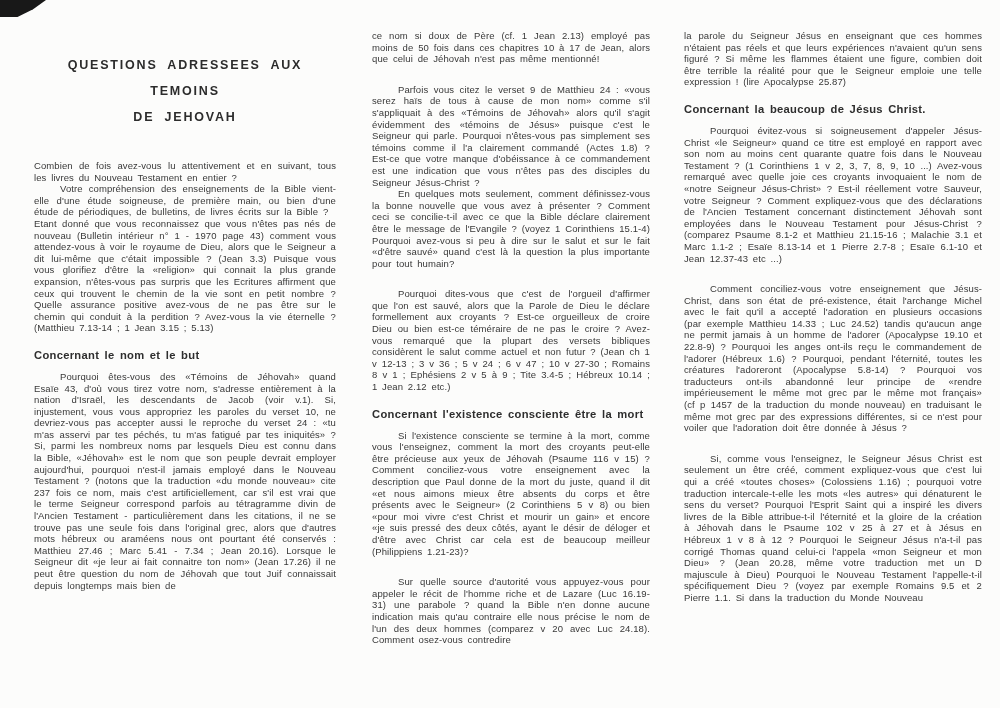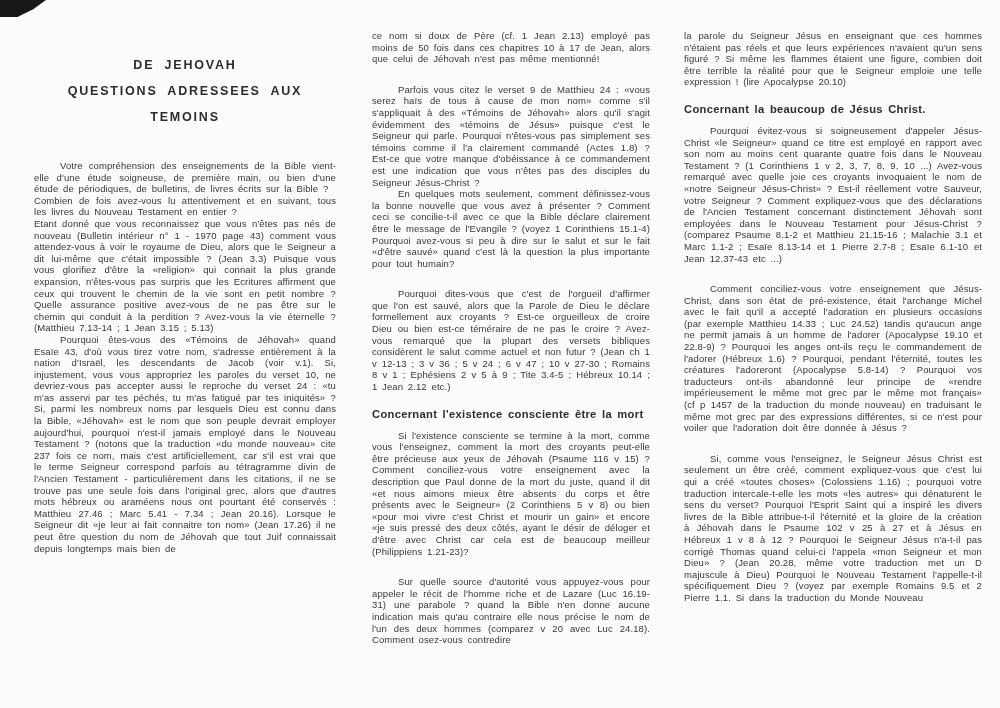--- a/index.html
+++ b/index.html
@@ -67,45 +67,46 @@
 </style>
 </head>
 <body>
 
 <div class="page">
 
   <div class="corner-mark"></div>
 
   <div class="col col-1">
     <div class="doc-title">
+      <div>QUESTIONS ADRESSEES AUX TEMOINS</div>
       <div>DE JEHOVAH</div>
-      <div>QUESTIONS ADRESSEES AUX TEMOINS</div>
     </div>
 
+    <p class="body">Combien de fois avez-vous lu attentivement et en suivant, tous les livres du Nouveau Testament en entier ?</p>
     <p class="body indent">Votre compréhension des enseignements de la Bible vient-elle d'une étude soigneuse, de première main, ou bien d'une étude de périodiques, de bulletins, de livres écrits sur la Bible ?</p>
-    <p class="body">Combien de fois avez-vous lu attentivement et en suivant, tous les livres du Nouveau Testament en entier ?</p>
     <p class="body">Etant donné que vous reconnaissez que vous n'êtes pas nés de nouveau (Bulletin intérieur n° 1 - 1970 page 43) comment vous attendez-vous à voir le royaume de Dieu, alors que le Seigneur a dit lui-même que c'était impossible ? (Jean 3.3) Puisque vous vous glorifiez d'être la «religion» qui connait la plus grande expansion, n'êtes-vous pas surpris que les Ecritures affirment que ceux qui trouvent le chemin de la vie sont en petit nombre ? Quelle assurance positive avez-vous de ne pas être sur le chemin qui conduit à la perdition ? Avez-vous la vie éternelle ? (Matthieu 7.13-14 ; 1 Jean 3.15 ; 5.13)</p>
 
+    <h2>Concernant le nom et le but</h2>
     <p class="body indent">Pourquoi êtes-vous des «Témoins de Jéhovah» quand Esaïe 43, d'où vous tirez votre nom, s'adresse entièrement à la nation d'Israël, les descendants de Jacob (voir v.1). Si, injustement, vous vous appropriez les paroles du verset 10, ne devriez-vous pas accepter aussi le reproche du verset 24 : «tu m'as asservi par tes péchés, tu m'as fatigué par tes iniquités» ? Si, parmi les nombreux noms par lesquels Dieu est connu dans la Bible, «Jéhovah» est le nom que son peuple devrait employer aujourd'hui, pourquoi n'est-il jamais employé dans le Nouveau Testament ? (notons que la traduction «du monde nouveau» cite 237 fois ce nom, mais c'est artificiellement, car s'il est vrai que le terme Seigneur correspond parfois au tétragramme divin de l'Ancien Testament - particulièrement dans les citations, il ne se trouve pas une seule fois dans l'original grec, alors que d'autres mots hébreux ou araméens nous ont pourtant été conservés : Matthieu 27.46 ; Marc 5.41 - 7.34 ; Jean 20.16). Lorsque le Seigneur dit «je leur ai fait connaitre ton nom» (Jean 17.26) il ne peut être question du nom de Jéhovah que tout Juif connaissait depuis longtemps mais bien de</p>
   </div>
 
   <div class="col col-2">
     <p class="body">ce nom si doux de Père (cf. 1 Jean 2.13) employé pas moins de 50 fois dans ces chapitres 10 à 17 de Jean, alors que celui de Jéhovah n'est pas même mentionné!</p>
     <p class="body indent gap">Parfois vous citez le verset 9 de Matthieu 24 : «vous serez haïs de tous à cause de mon nom» comme s'il s'appliquait à des «Témoins de Jéhovah» alors qu'il s'agit évidemment des «témoins de Jésus» puisque c'est le Seigneur qui parle. Pourquoi n'êtes-vous pas simplement ses témoins comme il l'a clairement commandé (Actes 1.8) ? Est-ce que votre manque d'obéissance à ce commandement est une indication que vous n'êtes pas des disciples du Seigneur Jésus-Christ ?</p>
 
     <p class="body indent">En quelques mots seulement, comment définissez-vous la bonne nouvelle que vous avez à présenter ? Comment ceci se concilie-t-il avec ce que la Bible déclare clairement être le message de l'Evangile ? (voyez 1 Corinthiens 15.1-4) Pourquoi avez-vous si peu à dire sur le salut et sur le fait «d'être sauvé» quand c'est là la question la plus importante pour tout humain?</p>
     <p class="body indent gap">Pourquoi dites-vous que c'est de l'orgueil d'affirmer que l'on est sauvé, alors que la Parole de Dieu le déclare formellement aux croyants ? Est-ce orgueilleux de croire Dieu ou bien est-ce téméraire de ne pas le croire ? Avez-vous remarqué que la plupart des versets bibliques considèrent le salut comme actuel et non futur ? (Jean ch 1 v 12-13 ; 3 v 36 ; 5 v 24 ; 6 v 47 ; 10 v 27-30 ; Romains 8 v 1 ; Ephésiens 2 v 5 à 9 ; Tite 3.4-5 ; Hébreux 10.14 ; 1 Jean 2.12 etc.)</p>
 
     <h2>Concernant l'existence consciente être la mort</h2>
     <p class="body indent">Si l'existence consciente se termine à la mort, comme vous l'enseignez, comment la mort des croyants peut-elle être précieuse aux yeux de Jéhovah (Psaume 116 v 15) ? Comment conciliez-vous votre enseignement avec la description que Paul donne de la mort du juste, quand il dit «et nous aimons mieux être absents du corps et être présents avec le Seigneur» (2 Corinthiens 5 v 8) ou bien «pour moi vivre c'est Christ et mourir un gain» et encore «je suis pressé des deux côtés, ayant le désir de déloger et d'être avec Christ car cela est de beaucoup meilleur (Philippiens 1.21-23)?</p>
     <p class="body indent gap">Sur quelle source d'autorité vous appuyez-vous pour appeler le récit de l'homme riche et de Lazare (Luc 16.19-31) une parabole ? quand la Bible n'en donne aucune indication mais qu'au contraire elle nous précise le nom de l'un des deux hommes (comparez v 20 avec Luc 24.18). Comment osez-vous contredire</p>
   </div>
 
   <div class="col col-3">
-    <p class="body">la parole du Seigneur Jésus en enseignant que ces hommes n'étaient pas réels et que leurs expériences n'avaient qu'un sens figuré ? Si même les flammes étaient une figure, combien doit être terrible la réalité pour que le Seigneur emploie une telle expression ! (lire Apocalypse 20.10)</p>
+    <p class="body">la parole du Seigneur Jésus en enseignant que ces hommes n'étaient pas réels et que leurs expériences n'avaient qu'un sens figuré ? Si même les flammes étaient une figure, combien doit être terrible la réalité pour que le Seigneur emploie une telle expression ! (lire Apocalypse 25.87)</p>
 
     <h2>Concernant la beaucoup de Jésus Christ.</h2>
     <p class="body indent">Pourquoi évitez-vous si soigneusement d'appeler Jésus-Christ «le Seigneur» quand ce titre est employé en rapport avec son nom au moins cent quarante quatre fois dans le Nouveau Testament ? (1 Corinthiens 1 v 2, 3, 7, 8, 9, 10 ...) Avez-vous remarqué avec quelle joie ces croyants invoquaient le nom de «notre Seigneur Jésus-Christ» ? Est-il réellement votre Sauveur, votre Seigneur ? Comment expliquez-vous que des déclarations de l'Ancien Testament concernant distinctement Jéhovah sont employées dans le Nouveau Testament pour Jésus-Christ ? (comparez Psaume 8.1-2 et Matthieu 21.15-16 ; Malachie 3.1 et Marc 1.1-2 ; Esaïe 8.13-14 et 1 Pierre 2.7-8 ; Esaïe 6.1-10 et Jean 12.37-43 etc ...)</p>
     <p class="body indent gap">Comment conciliez-vous votre enseignement que Jésus-Christ, dans son état de pré-existence, était l'archange Michel avec le fait qu'il a accepté l'adoration en plusieurs occasions (par exemple Matthieu 14.33 ; Luc 24.52) tandis qu'aucun ange ne permit jamais à un homme de l'adorer (Apocalypse 19.10 et 22.8-9) ? Pourquoi les anges ont-ils reçu le commandement de l'adorer (Hébreux 1.6) ? Pourquoi, pendant l'éternité, toutes les créatures l'adoreront (Apocalypse 5.8-14) ? Pourquoi vos traducteurs ont-ils abandonné leur principe de «rendre impérieusement le même mot grec par le même mot français» (cf p 1457 de la traduction du monde nouveau) en traduisant le même mot grec par des expressions différentes, si ce n'est pour voiler que l'adoration doit être donnée à Jésus ?</p>
     <p class="body indent gap">Si, comme vous l'enseignez, le Seigneur Jésus Christ est seulement un être créé, comment expliquez-vous que c'est lui qui a créé «toutes choses» (Colossiens 1.16) ; pourquoi votre traduction intercale-t-elle les mots «les autres» qui dénaturent le sens du verset? Pourquoi l'Esprit Saint qui a inspiré les divers livres de la Bible attribue-t-il l'éternité et la gloire de la création à Jéhovah dans le Psaume 102 v 25 à 27 et à Jésus en Hébreux 1 v 8 à 12 ? Pourquoi le Seigneur Jésus n'a-t-il pas corrigé Thomas quand celui-ci l'appela «mon Seigneur et mon Dieu» ? (Jean 20.28, même votre traduction met un D majuscule à Dieu) Pourquoi le Nouveau Testament l'appelle-t-il spécifiquement Dieu ? (voyez par exemple Romains 9.5 et 2 Pierre 1.1. Si dans la traduction du Monde Nouveau</p>
   </div>
 
 </div>
 
 </body></html>

